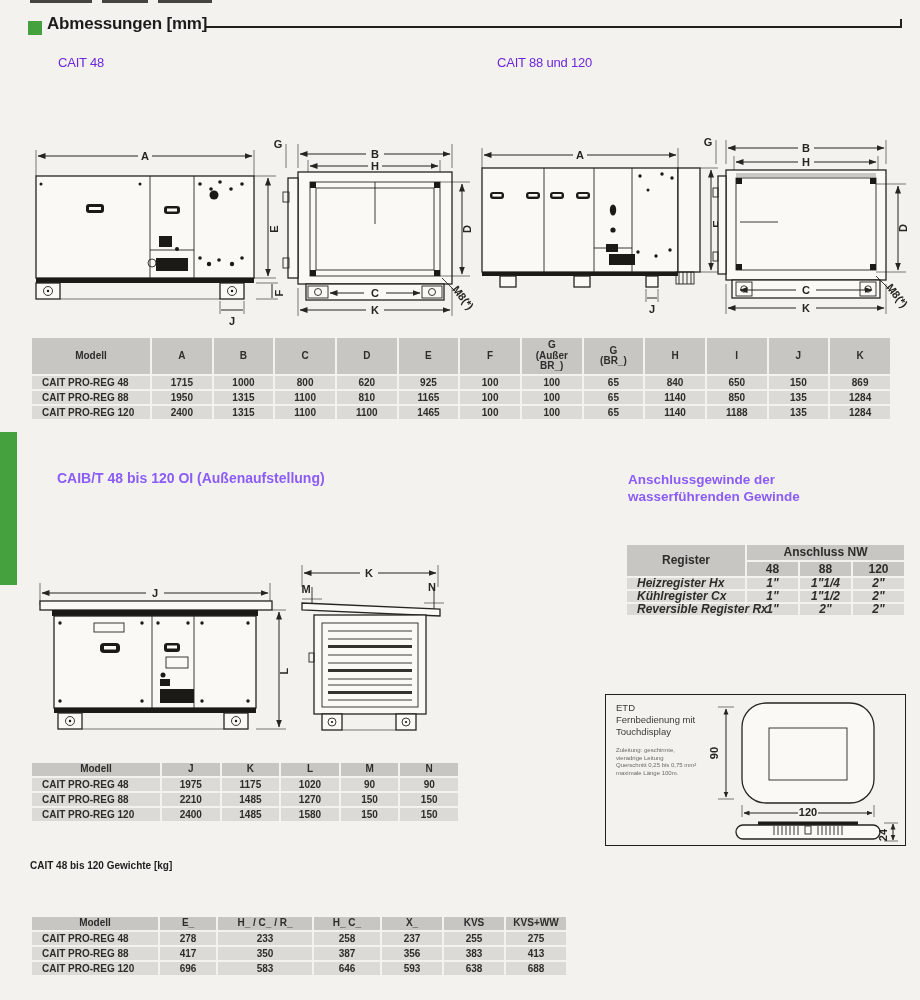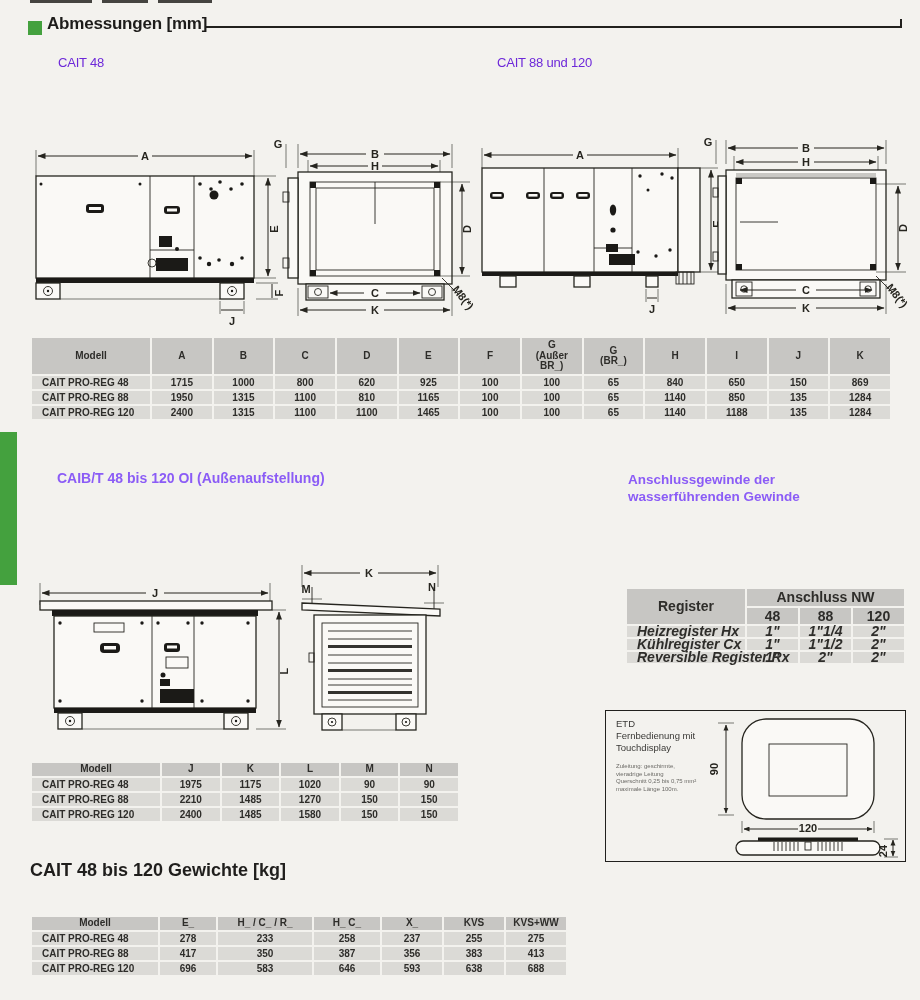--- a/index.html
+++ b/index.html
@@ -19,21 +19,21 @@
   .green { background:#44a13e; }
 
   
   table.dt { border-collapse:separate; border-spacing:2px; table-layout:fixed;
              font-size:10px; font-weight:bold; color:#2e2d2a; }
   table.dt th { background:#c7c6c3; text-align:center; vertical-align:middle;
                 padding:1px 1px; font-weight:bold; white-space:pre-line; line-height:1.05; }
   table.dt td { background:#dbdad6; text-align:center; padding:0 2px; height:13px; line-height:13px; }
   table.dt td.rowlabel { text-align:left; padding-left:10px; white-space:nowrap; }
   table.dt.main th { height:36px; }
-  table.dt.small { font-size:14px;margin-top:44px; }
+  table.dt.small { font-size:12px; }
   table.dt.small td { height:11px; line-height:11px;font-style:italic; }
 
   
   svg text { font-family:"Liberation Sans","DejaVu Sans",sans-serif; font-weight:bold;
              fill:#26251f; font-size:11px; text-anchor:middle; }
   .dim  { stroke:#26251f; stroke-width:1; fill:none; }
   .ext  { stroke:#26251f; stroke-width:0.6; fill:none; }
   .oln  { fill:#faf9f6; stroke:#26251f; stroke-width:1.3; }
   .thin { fill:none; stroke:#26251f; stroke-width:0.9; }
   .dk   { fill:#1b1a17; stroke:none; }
@@ -531,23 +531,23 @@
         <td class="rowlabel">CAIT PRO-REG 120</td>
         <td>2400</td>
         <td>1485</td>
         <td>1580</td>
         <td>150</td>
         <td>150</td>
       </tr>
     </tbody>
 </table>
 
-<div class="abs" style="left:30px;top:860px;font-size:18px;font-weight:bold;color:#1f1e1c;">CAIT 48 bis 120 Gewichte [kg]</div>
-
-<div class="abs etd-box" style="left:605px;top:710px;width:301px;height:152px;">
+<div class="abs" style="left:30px;top:860px;font-size:10px;font-weight:bold;color:#1f1e1c;">CAIT 48 bis 120 Gewichte [kg]</div>
+
+<div class="abs etd-box" style="left:605px;top:694px;width:301px;height:152px;">
   <div class="abs etd-title" style="left:10px;top:7px;">
     <div>ETD</div>
     <div>Fernbedienung mit</div>
     <div>Touchdisplay</div>
   </div>
   <div class="abs etd-note" style="left:10px;top:52px;width:100px;">
     <div>Zuleitung: geschirmte,</div>
     <div>vieradrige Leitung</div>
     <div>Querschnitt 0,25 bis 0,75 mm²</div>
     <div>maximale Länge 100m.</div>

